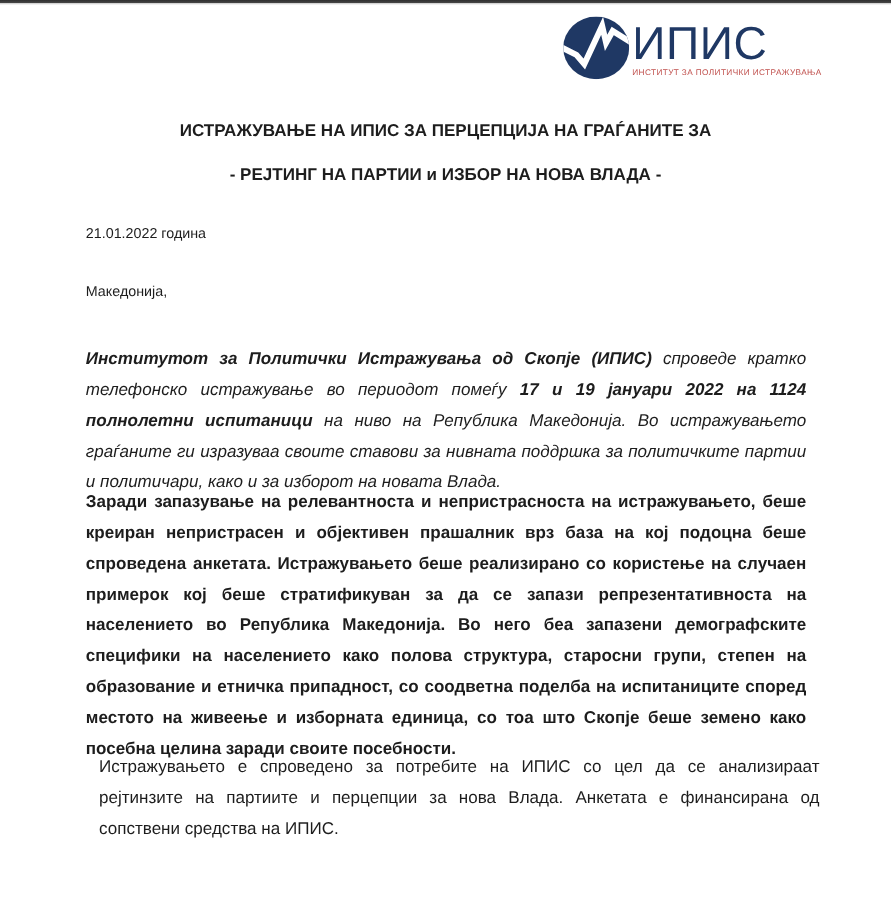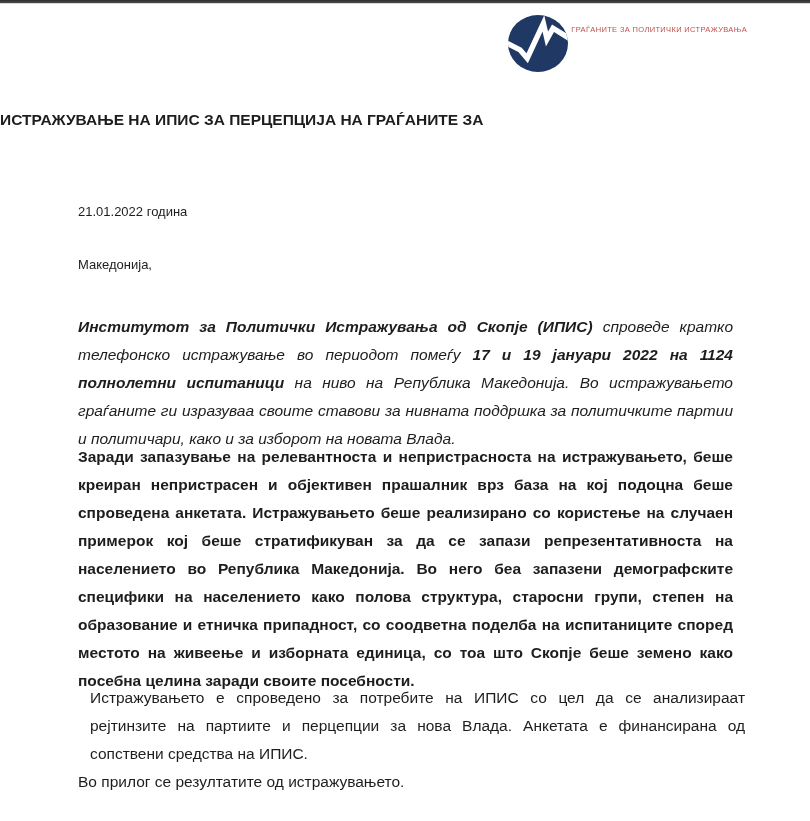--- a/index.html
+++ b/index.html
@@ -53,20 +53,21 @@
     margin-top: 3px;
     font-size: 7.5px;
     letter-spacing: 0.35px;
     color: #C0504D;
     white-space: nowrap;
   }
   .doc-title {
     position: absolute;
     left: 0;
     width: 810px;
+    text-align: center;
     font-weight: bold;
     font-size: 15.5px;
     color: #1d1d1d;
   }
   .title-1 { top: 111px; }
   .title-2 { top: 151px; }
   .line-left {
     position: absolute;
     left: 78px;
     font-size: 13px;
@@ -98,30 +99,31 @@
     <svg class="logo-circle" viewBox="0 0 100 95" xmlns="http://www.w3.org/2000/svg">
       <defs>
         <clipPath id="logoClip">
           <ellipse cx="50" cy="47.5" rx="50" ry="47.5"></ellipse>
         </clipPath>
       </defs>
       <ellipse cx="50" cy="47.5" rx="50" ry="47.5" fill="#1F3864"></ellipse>
       <polyline points="-4,46 20,58 32,72 59,14 65,40 75,22 104,40" fill="none" stroke="#ffffff" stroke-width="9" stroke-linejoin="miter" clip-path="url(#logoClip)"></polyline>
     </svg>
     <div class="logo-text">
-      <div class="logo-tagline">ГРАЃАНИТЕ ЗА ПОЛИТИЧКИ ИСТРАЖУВАЊА</div>
+      <div class="logo-wordmark">ИПИС</div>
+      <div class="logo-tagline">ИНСТИТУТ ЗА ПОЛИТИЧКИ ИСТРАЖУВАЊА</div>
     </div>
   </div>
 
   <div class="doc-title title-1">ИСТРАЖУВАЊЕ НА ИПИС ЗА ПЕРЦЕПЦИЈА НА ГРАЃАНИТЕ ЗА</div>
+  <div class="doc-title title-2">- РЕЈТИНГ НА ПАРТИИ и ИЗБОР НА НОВА ВЛАДА -</div>
 
   <div class="line-left date-line">21.01.2022 година</div>
   <div class="line-left greeting">Македонија,</div>
 
   <p class="para p1"><span class="b">Институтот за Политички Истражувања од Скопје (ИПИС)</span><span> спроведе кратко телефонско истражување во периодот помеѓу </span><span class="b">17 и 19 јануари 2022 на 1124 полнолетни испитаници</span><span> на ниво на Република Македонија. Во истражувањето граѓаните ги изразуваа своите ставови за нивната поддршка за политичките партии и политичари, како и за изборот на новата Влада.</span></p>
 
   <p class="para p2">Заради запазување на релевантноста и непристрасноста на истражувањето, беше креиран непристрасен и објективен прашалник врз база на кој подоцна беше спроведена анкетата. Истражувањето беше реализирано со користење на случаен примерок кој беше стратификуван за да се запази репрезентативноста на населението во Република Македонија. Во него беа запазени демографските специфики на населението како полова структура, старосни групи, степен на образование и етничка припадност, со соодветна поделба на испитаниците според местото на живеење и изборната единица, со тоа што Скопје беше земено како посебна целина заради своите посебности.</p>
 
   <p class="para p3">Истражувањето е спроведено за потребите на ИПИС со цел да се анализираат рејтинзите на партиите и перцепции за нова Влада. Анкетата е финансирана од сопствени средства на ИПИС.</p>
 
-  <p class="para p4">Во прилог се резултатите од истражувањето.</p>
 
 </div>
 
 </body></html>

